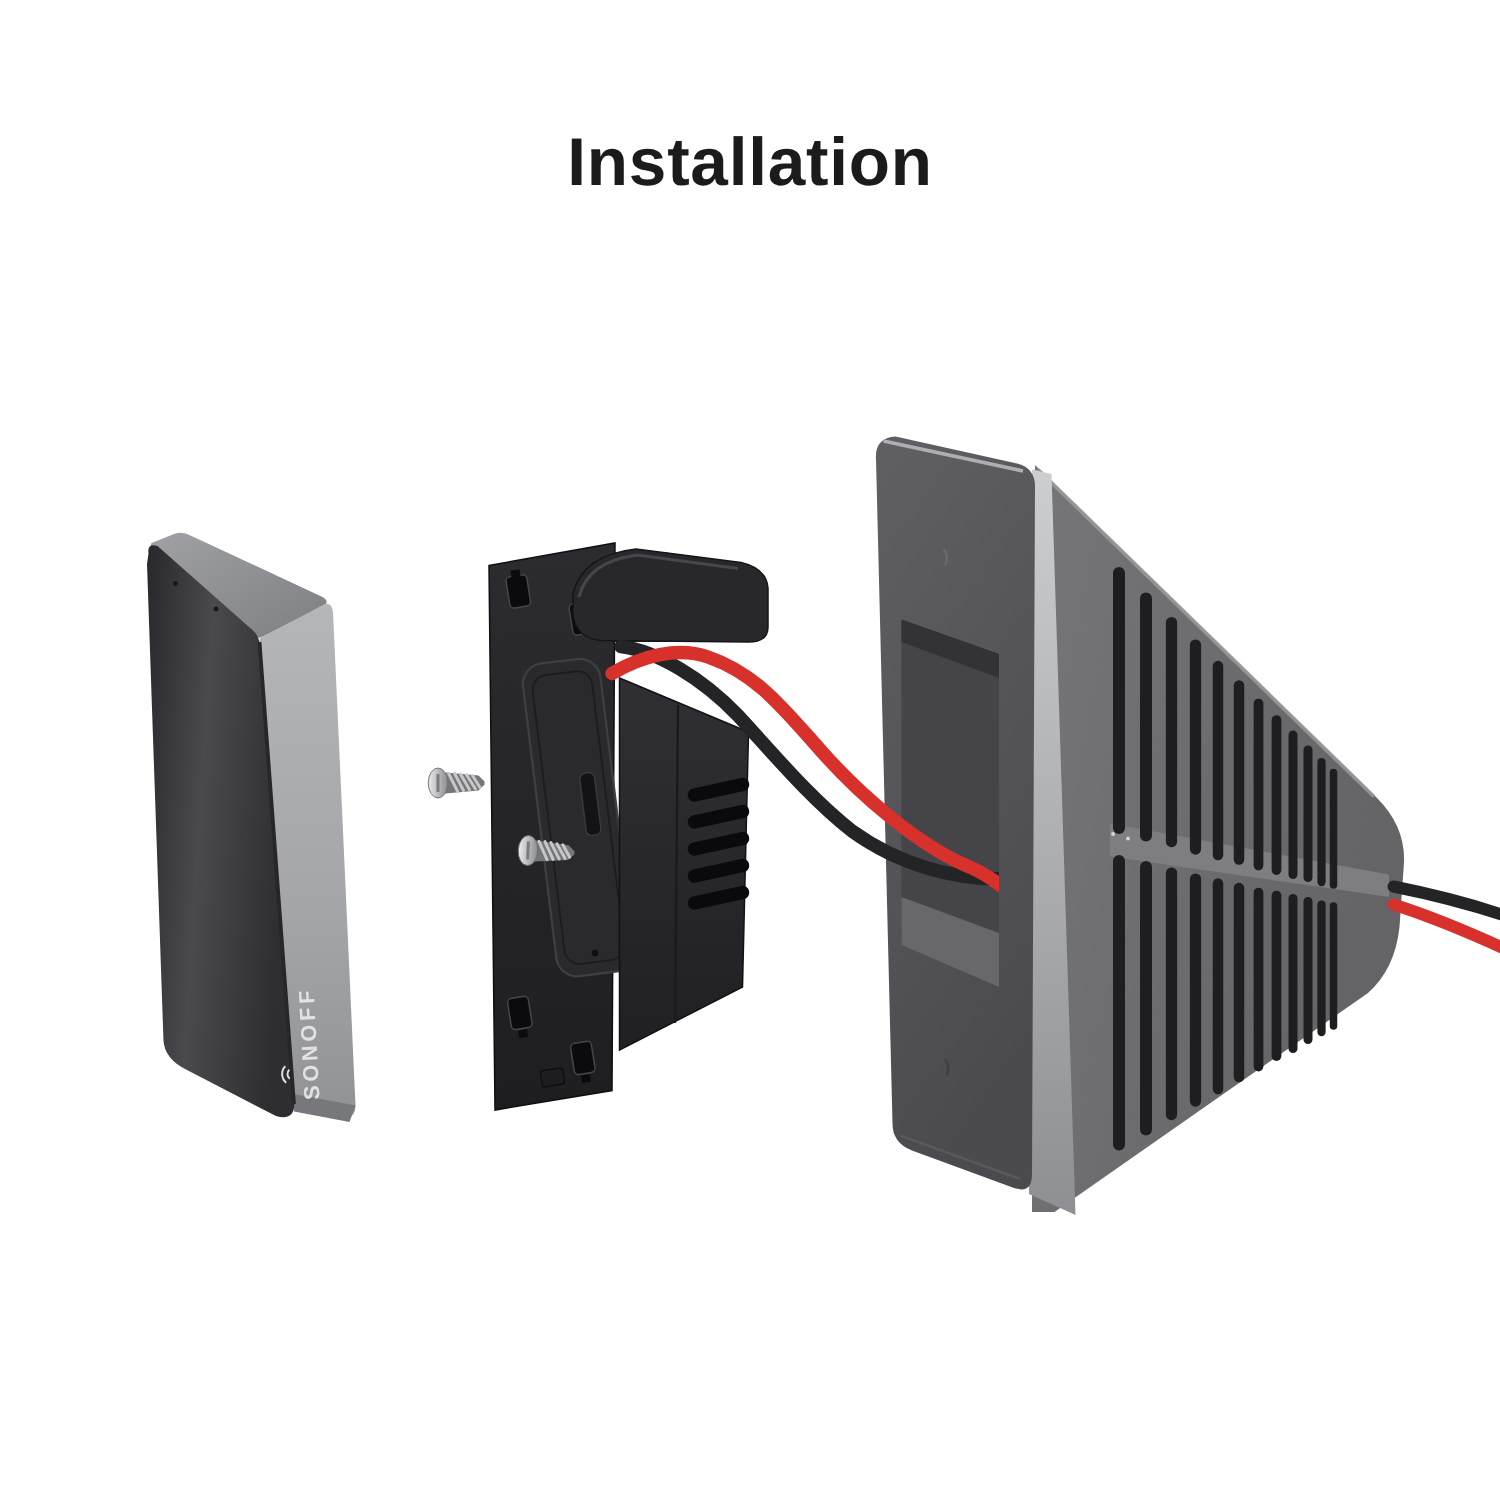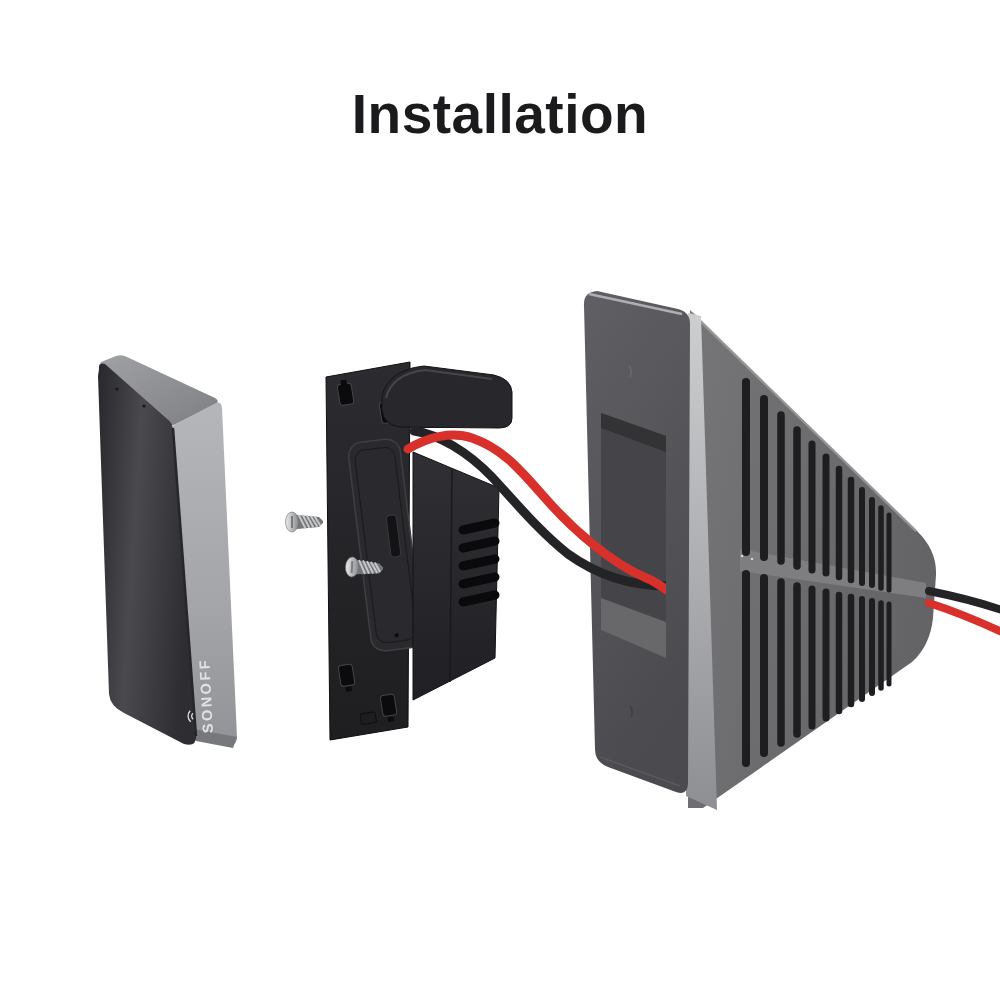--- a/index.html
+++ b/index.html
@@ -1,19 +1,19 @@
 <!DOCTYPE html>
 <html><head>
 <meta charset="utf-8">
 <style>
   html,body{margin:0;padding:0;background:#ffffff;}
   .stage{position:relative;width:1000px;height:1000px;background:#ffffff;margin:0 auto;overflow:hidden;
          font-family:"Liberation Sans", sans-serif;}
   .stage h1{position:absolute;left:0;right:0;top:82px;margin:0;text-align:center;
-            font-size:55px;font-weight:700;letter-spacing:.5px;color:#1b1b1d;
+            font-size:45px;font-weight:700;letter-spacing:.5px;color:#1b1b1d;
             font-family:"Liberation Sans", sans-serif;}
   svg{position:absolute;left:0;top:0;}
   text.logo{font-family:"Liberation Sans", sans-serif;font-weight:bold;font-size:14.5px;letter-spacing:2.5px;}
 </style>
 </head>
 <body>
 
 <div class="stage">
   <h1>Installation</h1>
 

